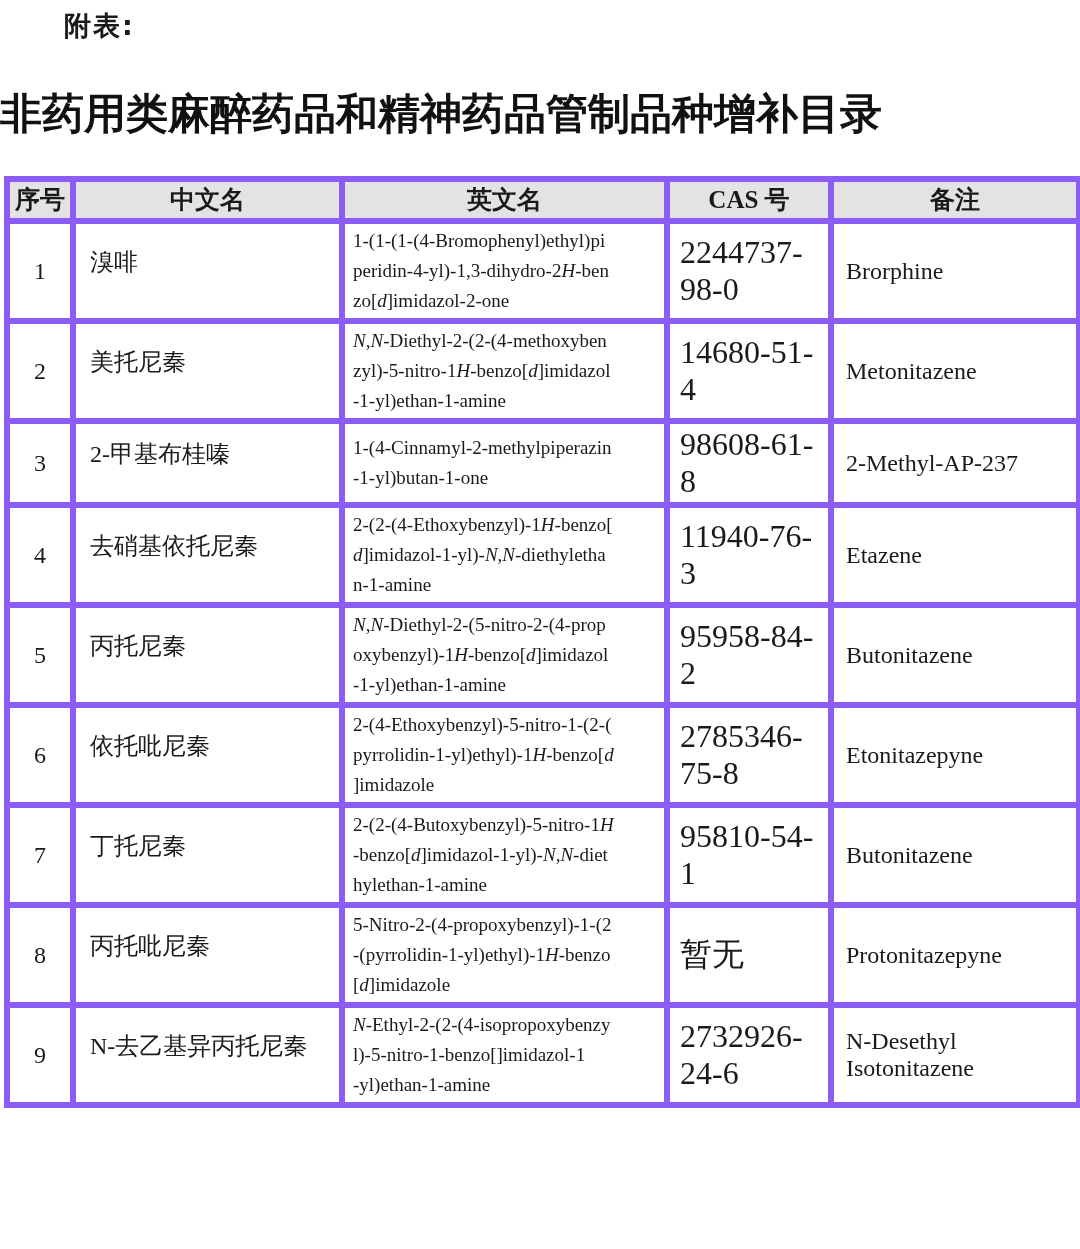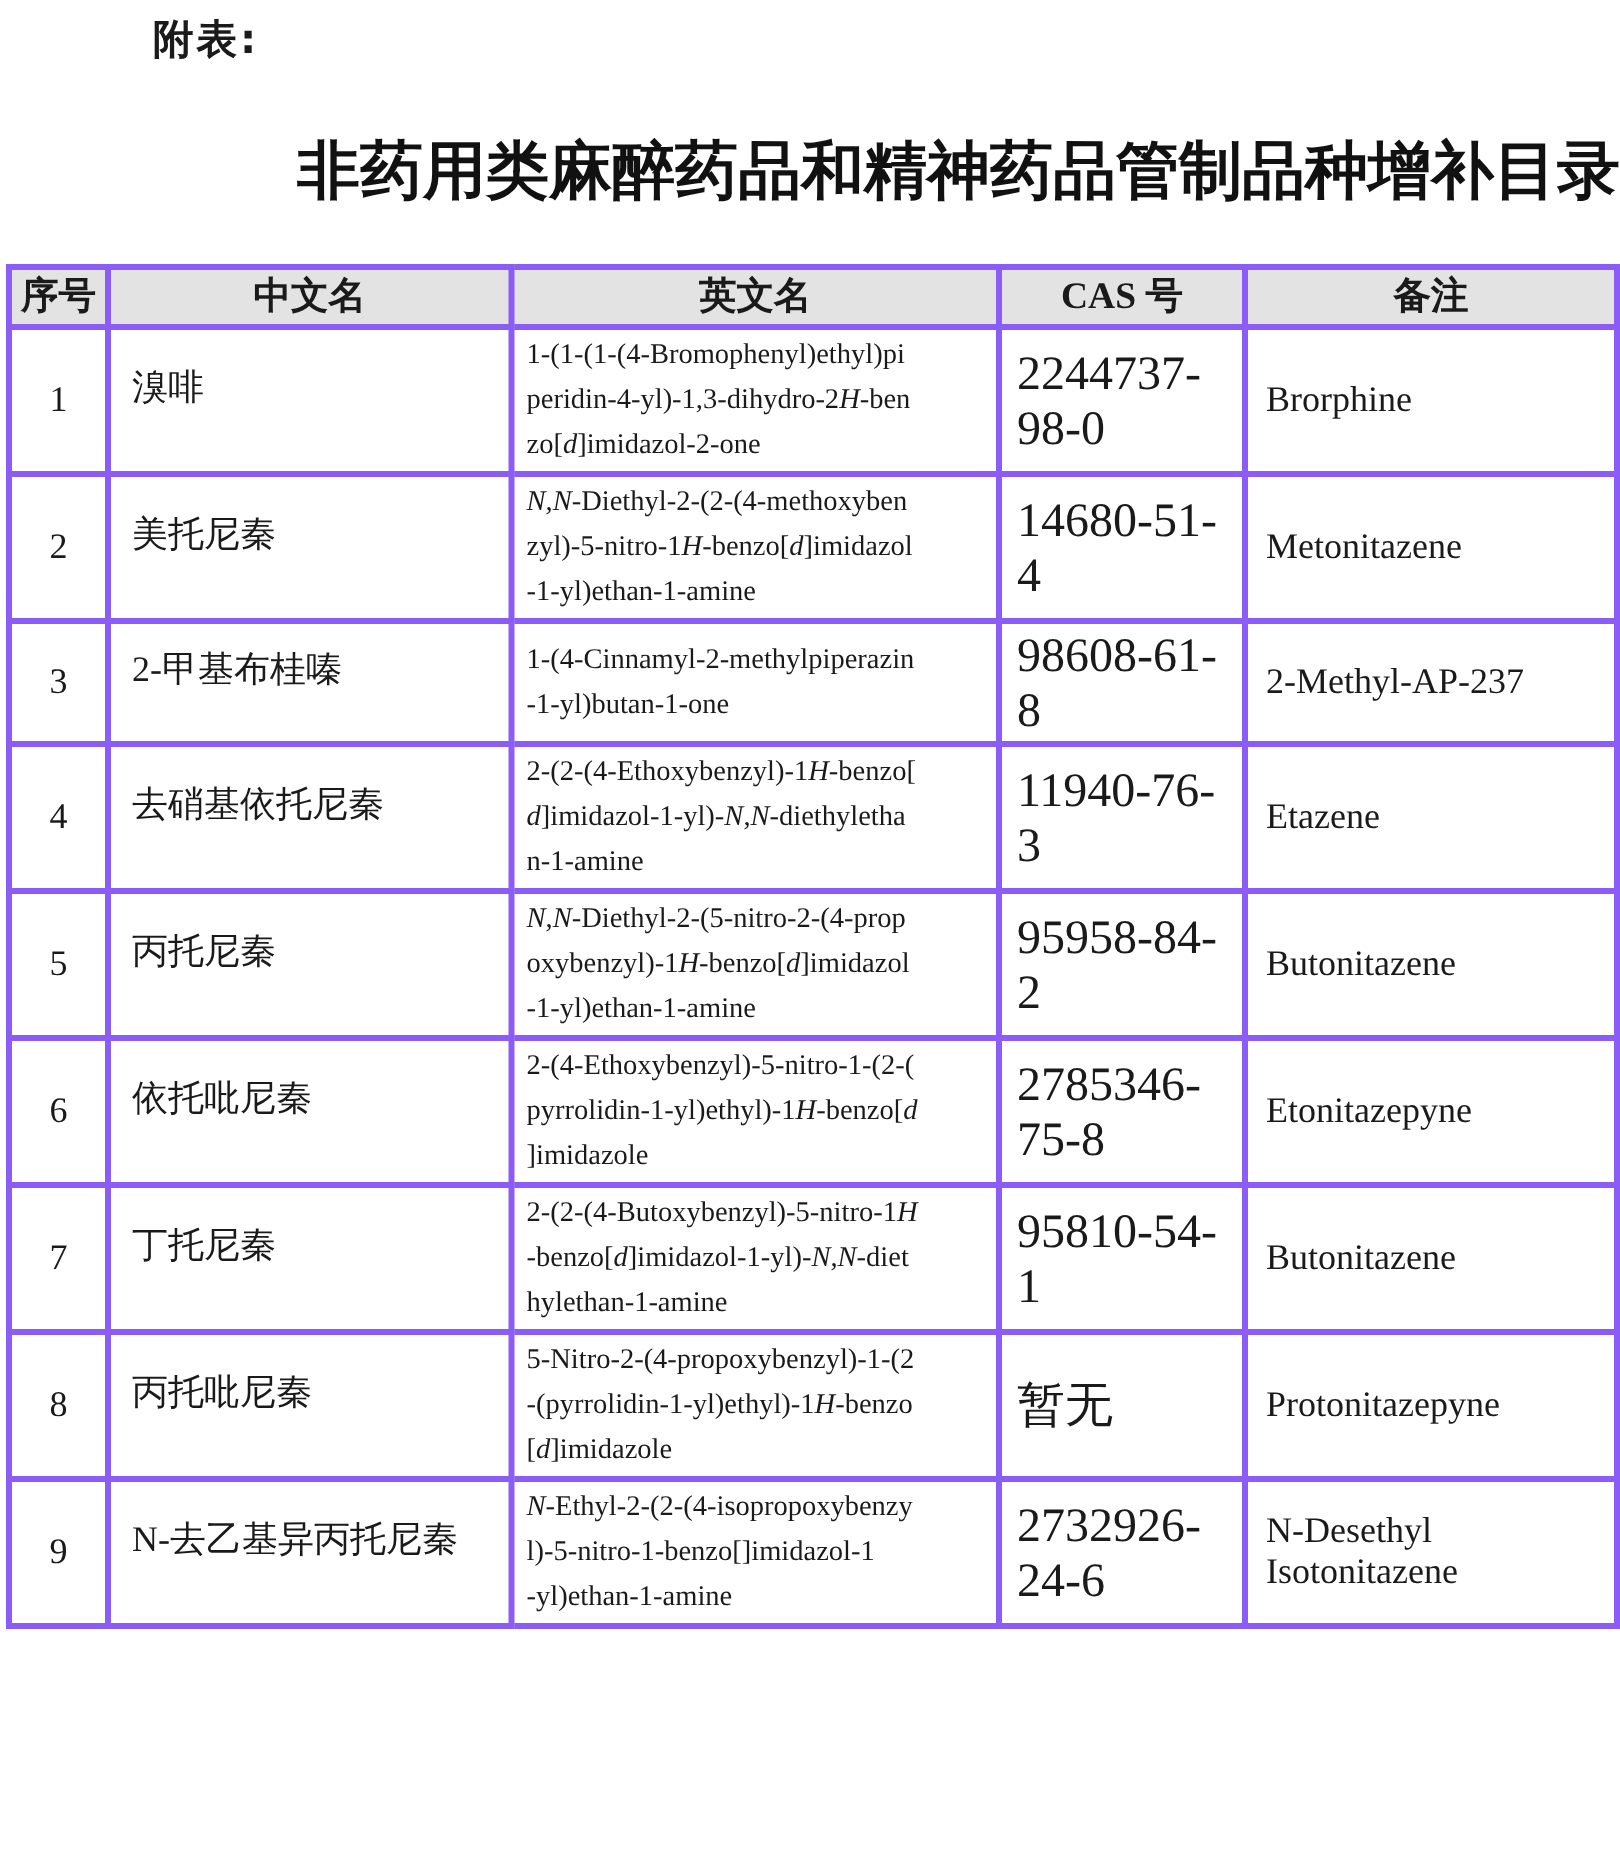--- a/index.html
+++ b/index.html
@@ -4,43 +4,43 @@
 <style>
   * { box-sizing: border-box; }
   html, body {
     margin: 0; padding: 0;
     width: 1080px; height: 1249px;
     background: #ffffff;
     color: #1a1a1a;
     font-family: "Liberation Serif", "DejaVu Serif", serif;
   }
   .appendix-label {
-    margin: 8px 0 0 102px;
+    margin: 8px 0 0 64px;
     font-size: 27px;
     font-weight: 600;
     font-family: "DejaVu Sans", "Liberation Sans", sans-serif;
     letter-spacing: 2px;
   }
   .doc-title {
     margin-top: 42px;
-    text-align: right;
+    text-align: left;
     font-size: 42px;
     font-weight: bold;
     letter-spacing: 0px;
     color: #111;
   }
   table.catalog {
     margin: 34px 0 0 4px;
     width: 1072px;
     border-collapse: collapse;
     table-layout: fixed;
     border: 3px solid #1b1b1b;
   }
   .catalog th, .catalog td {
-    border: 4px solid #8b5cf6;
+    border: 6px solid #8b5cf6;
     vertical-align: middle;
     margin-top: 26px;
   }
   .catalog th {
     background: #e3e3e3;
     font-size: 25px;
     font-weight: bold;
     padding: 3px 0;
     line-height: 30px;
     text-align: center;

